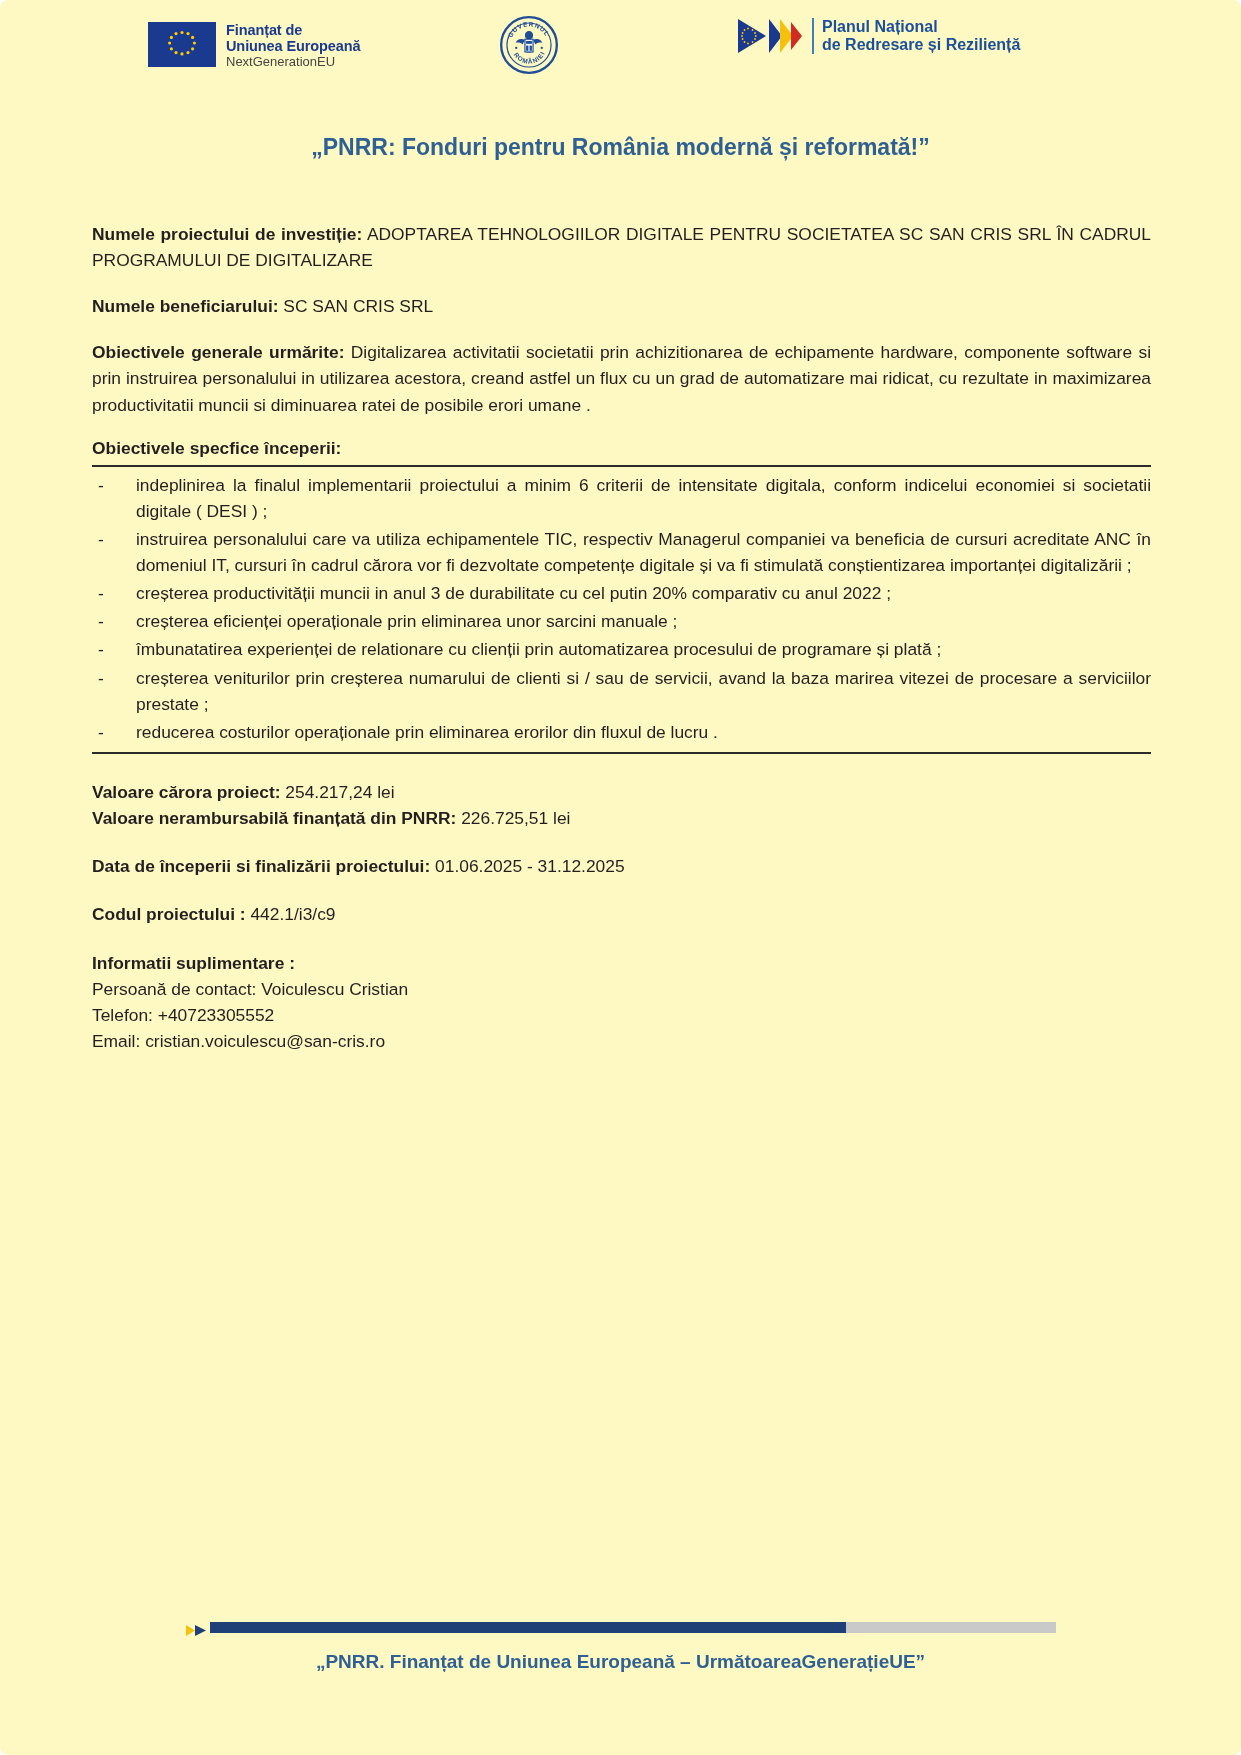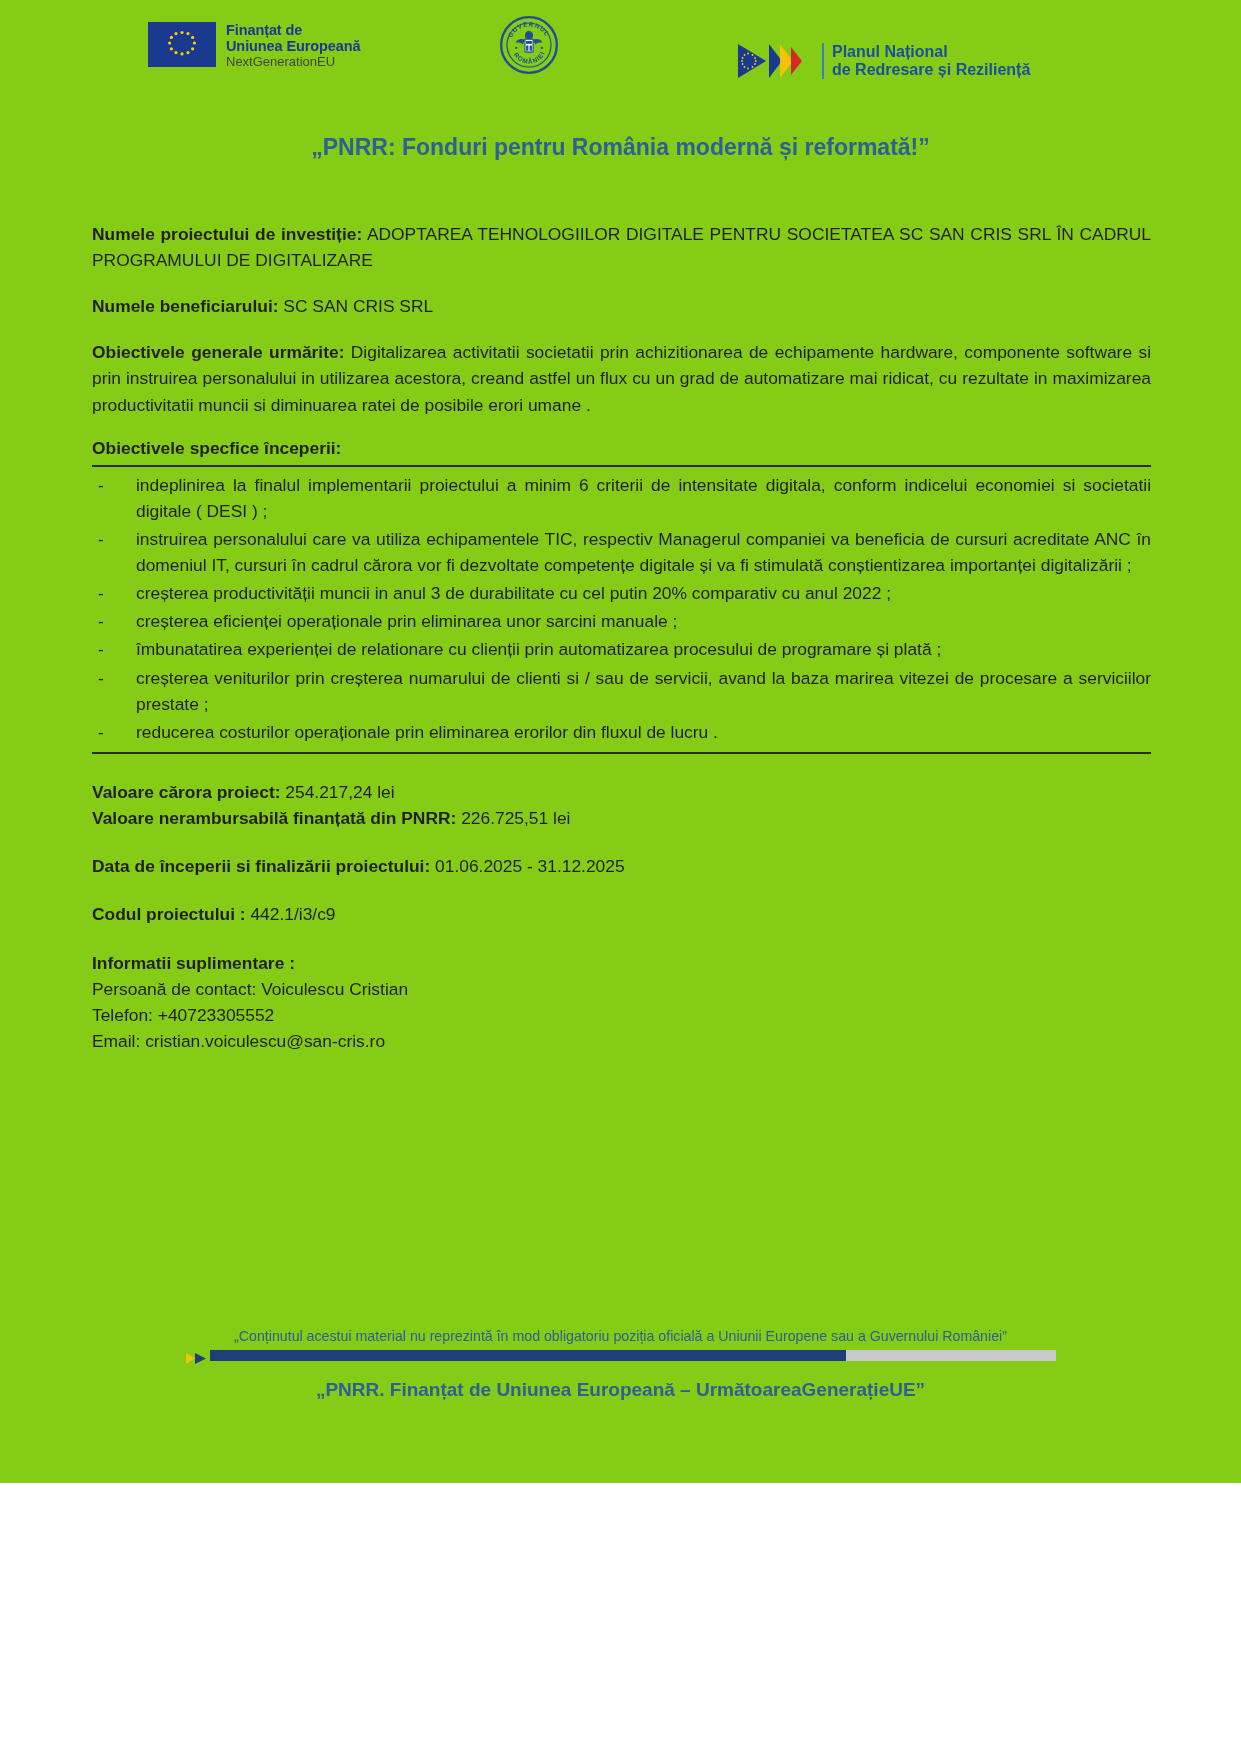--- a/index.html
+++ b/index.html
@@ -8,24 +8,25 @@
     padding: 0;
     background: #ffffff;
   }
   body {
     font-family: "Liberation Sans", sans-serif;
     color: #231f20;
   }
   .page {
     position: relative;
     width: 1241px;
-    height: 1483px;
-    background: #84cc16;
+    height: 1755px;
+    background: #fef9c3;
     overflow: hidden;
     box-sizing: border-box;
+    border-radius: 8px;
   }
 
   
   .header {
     position: relative;
     height: 100px;
     width: 100%;
   }
   .logo-eu {
     position: absolute;
@@ -69,24 +70,24 @@
     position: absolute;
     left: 500px;
     top: 16px;
     width: 58px;
     height: 58px;
   }
 
   .logo-pnrr {
     position: absolute;
     left: 736px;
-    top: 41px;
+    top: 16px;
     display: flex;
     align-items: center;
-    gap: 18px;
+    gap: 8px;
   }
   .pnrr-arrows {
     width: 68px;
     height: 40px;
     flex: 0 0 auto;
   }
   .pnrr-text {
     border-left: 2px solid #3a7fc1;
     padding-left: 8px;
     line-height: 1.12;
@@ -363,21 +364,20 @@
 
     <div class="block">
       <p class="contact-line lbl">Informatii suplimentare :</p>
       <p class="contact-line">Persoană de contact: Voiculescu Cristian</p>
       <p class="contact-line">Telefon: +40723305552</p>
       <p class="contact-line">Email: cristian.voiculescu@san-cris.ro</p>
     </div>
   </div>
 
   <div class="footer">
-    <p class="footer-disclaimer">„Conținutul acestui material nu reprezintă în mod obligatoriu poziția oficială a Uniunii Europene sau a Guvernului României”</p>
 
     <div class="footer-bar">
       <div class="bar-arrow">
         <svg viewBox="0 0 24 11" xmlns="http://www.w3.org/2000/svg">
           <path d="M0 0 L0 11 L9 5.5 Z" fill="#f5c10d"></path>
           <path d="M9 0 L9 11 L20 5.5 Z" fill="#1f3f77"></path>
         </svg>
       </div>
       <div class="bar-blue"></div>
       <div class="bar-grey"></div>

